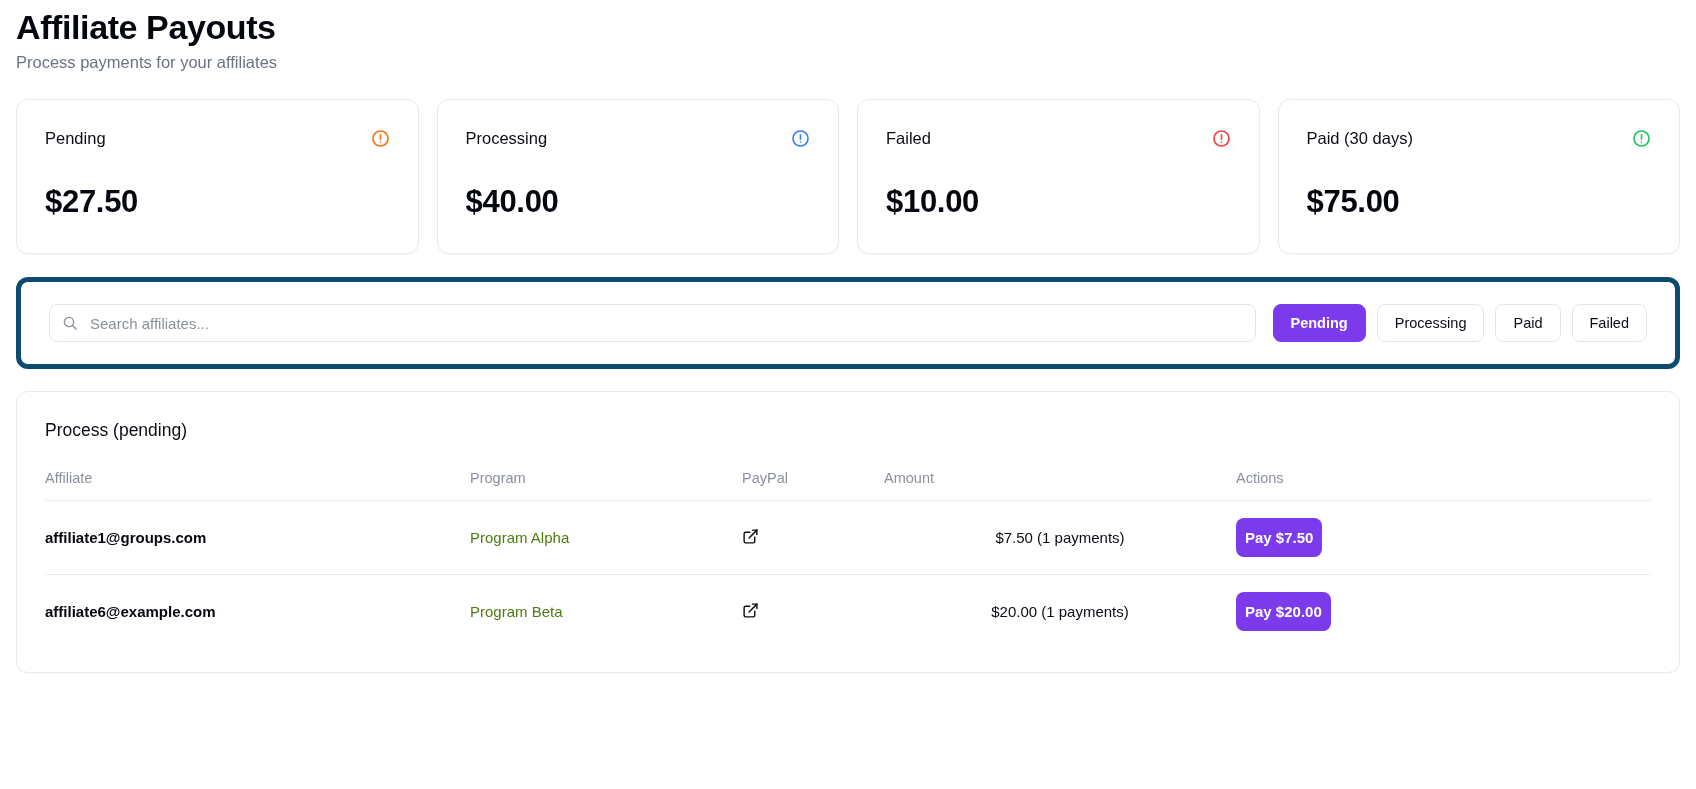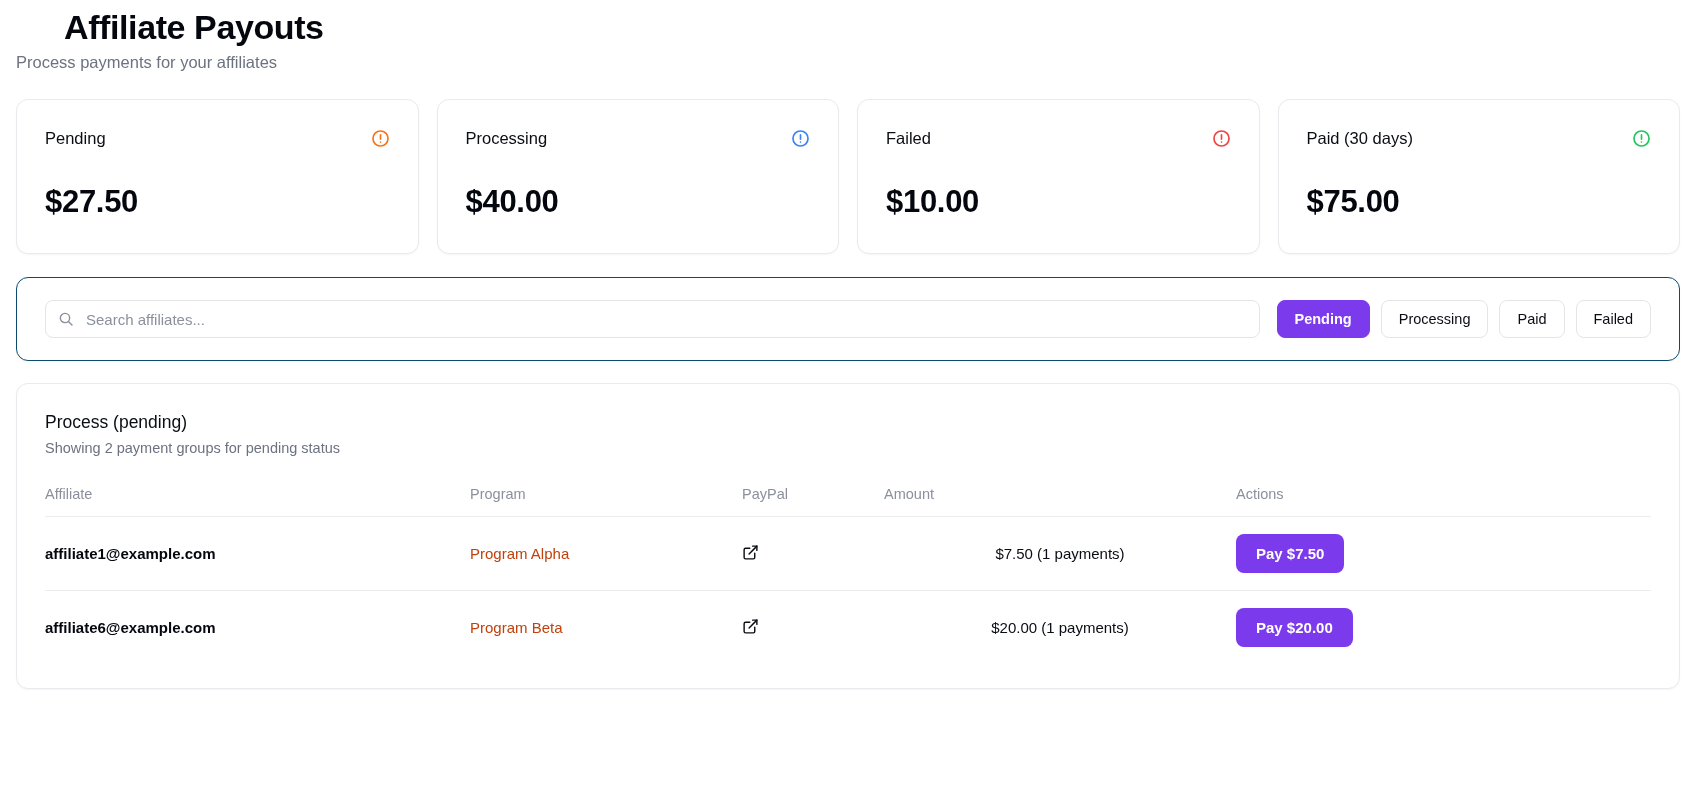--- a/index.html
+++ b/index.html
@@ -21,21 +21,20 @@
   }
 
   
   .page-header { padding: 6px 0 0 0; }
   .page-title {
     font-size: 34px;
     font-weight: 700;
     letter-spacing: -0.4px;
     line-height: 42px;
     color: #05070f;
-    margin-left: 48px;
   }
   .page-subtitle {
     font-size: 16.5px;
     color: #6b7280;
     line-height: 24px;
     margin-top: 2px;
   }
 
   
   .stats-row {
@@ -69,21 +68,21 @@
     letter-spacing: -0.3px;
     margin-top: 35px;
     color: #05070f;
   }
   .alert-icon { width: 19px; height: 19px; display: block; }
 
   
   .filter-card {
     margin-top: 23px;
     background: #ffffff;
-    border: 1px solid #0c4a6e;
+    border: 5px solid #0c4a6e;
     border-radius: 12px;
     padding: 22px 28px;
     display: flex;
     align-items: center;
     gap: 17px;
     box-shadow: 0 1px 2px rgba(16,24,40,0.04);
   }
   .search-wrap {
     flex: 1 1 auto;
     position: relative;
@@ -170,30 +169,30 @@
     font-size: 15px;
     vertical-align: middle;
   }
   tbody tr:last-child td { border-bottom: none; }
   .col-affiliate { width: 425px; }
   .col-program   { width: 272px; }
   .col-paypal    { width: 142px; }
   .col-amount    { width: 352px; }
   .col-actions   { width: auto; }
   .cell-affiliate { font-weight: 700; color: #05070f; }
-  .cell-program { color: #c2410c; }
+  .cell-program { color: #4d7c0f; }
   .cell-amount { color: #0b0d14; text-align: center; }
   .ext-link { display: inline-block; width: 17px; height: 17px; cursor: pointer; }
   .pay-btn {
     background: #7c3aed;
     color: #ffffff;
     border: none;
     border-radius: 8px;
     height: 39px;
-    padding: 0 20px;
+    padding: 0 9px;
     font-size: 15px;
     font-weight: 700;
     font-family: "Liberation Sans", sans-serif;
     cursor: pointer;
   }
 </style>
 </head>
 <body>
 
 <div class="page">
@@ -277,36 +276,35 @@
     <div class="filter-btns">
       <button class="filter-btn active">Pending</button>
       <button class="filter-btn">Processing</button>
       <button class="filter-btn">Paid</button>
       <button class="filter-btn">Failed</button>
     </div>
   </div>
 
   <div class="table-card">
     <div class="table-title">Process (pending)</div>
-    <div class="table-caption">Showing 2 payment groups for pending status</div>
 
     <table>
       <thead>
         <tr>
           <th class="col-affiliate">Affiliate</th>
           <th class="col-program">Program</th>
           <th class="col-paypal">PayPal</th>
           <th class="col-amount">Amount</th>
           <th class="col-actions">Actions</th>
         </tr>
       </thead>
       <tbody>
 
         <tr>
-          <td class="cell-affiliate">affiliate1@example.com</td>
+          <td class="cell-affiliate">affiliate1@groups.com</td>
           <td class="cell-program">Program Alpha</td>
           <td>
             <span class="ext-link">
               <svg width="17" height="17" viewBox="0 0 24 24" fill="none" stroke="#0b0d14" stroke-width="2" stroke-linecap="round" stroke-linejoin="round">
                 <path d="M18 13v6a2 2 0 0 1-2 2H5a2 2 0 0 1-2-2V8a2 2 0 0 1 2-2h6"></path>
                 <polyline points="15 3 21 3 21 9"></polyline>
                 <line x1="10" y1="14" x2="21" y2="3"></line>
               </svg>
             </span>
           </td>

